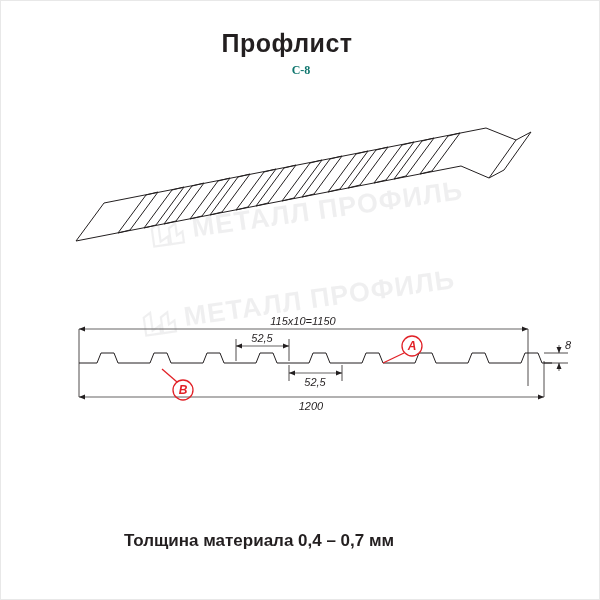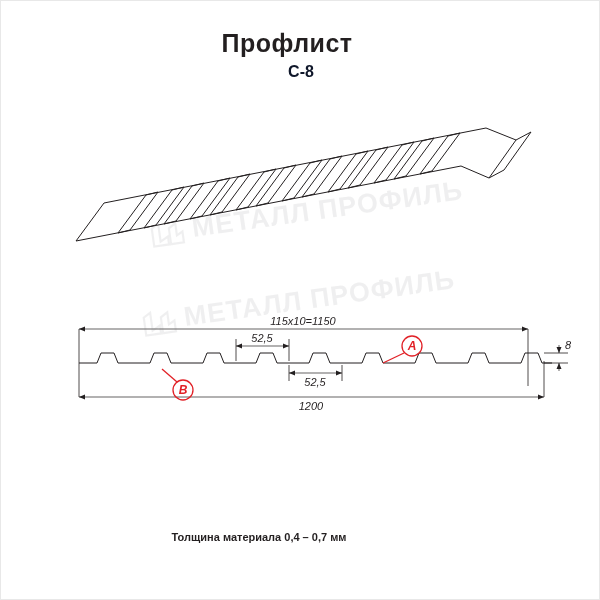--- a/index.html
+++ b/index.html
@@ -31,31 +31,32 @@
     font-weight: bold;
     letter-spacing: 0.5px;
     color: #231f20;
   }
   .subtitle {
     position: absolute;
     top: 62px;
     left: 0;
     width: 600px;
     text-align: center;
-    font-size: 16px;
-    font-weight: bold;
-    color: #0f172a;
+    font-size: 12px;
+    font-weight: bold;
+    color: #0f766e;
+    font-family: Liberation Serif, serif;
   }
   .footer {
     position: absolute;
     top: 530px;
     left: 0;
     width: 516px;
     text-align: center;
-    font-size: 11px;
+    font-size: 17px;
     font-weight: bold;
     color: #231f20;
   }
   .iso-wrap {
     position: absolute;
     top: 95px;
     left: 40px;
     width: 520px;
     height: 160px;
   }

